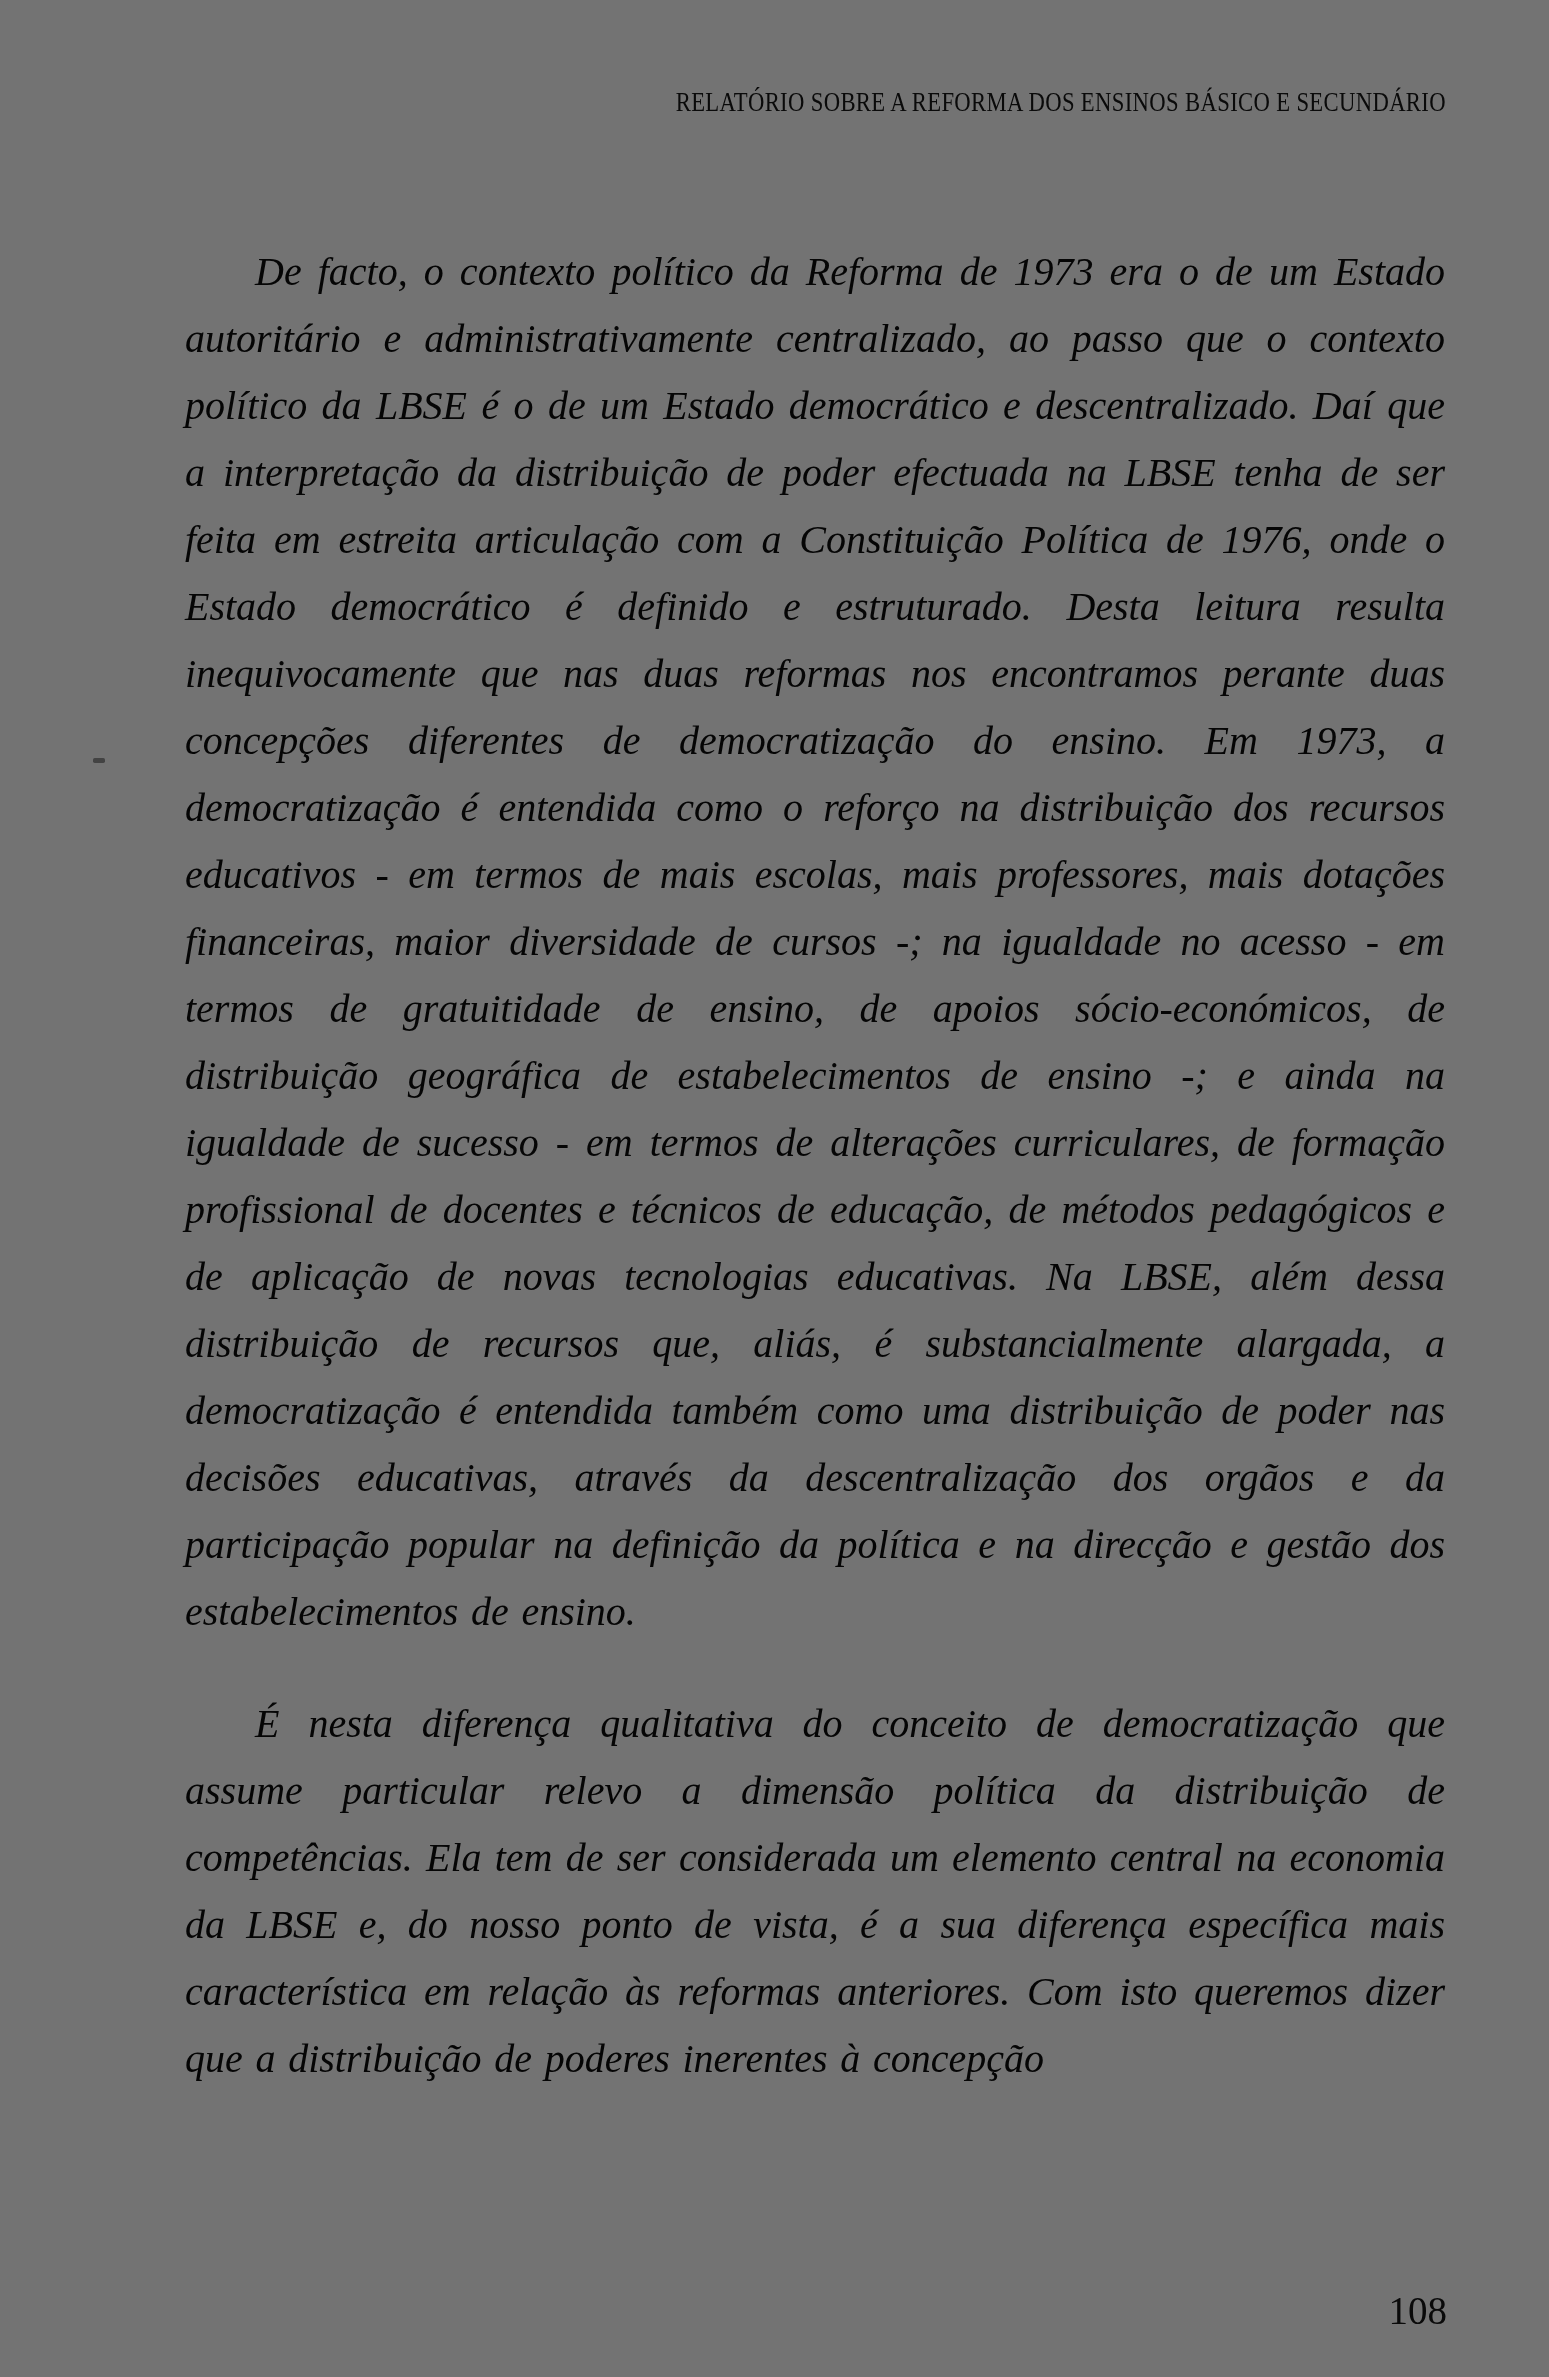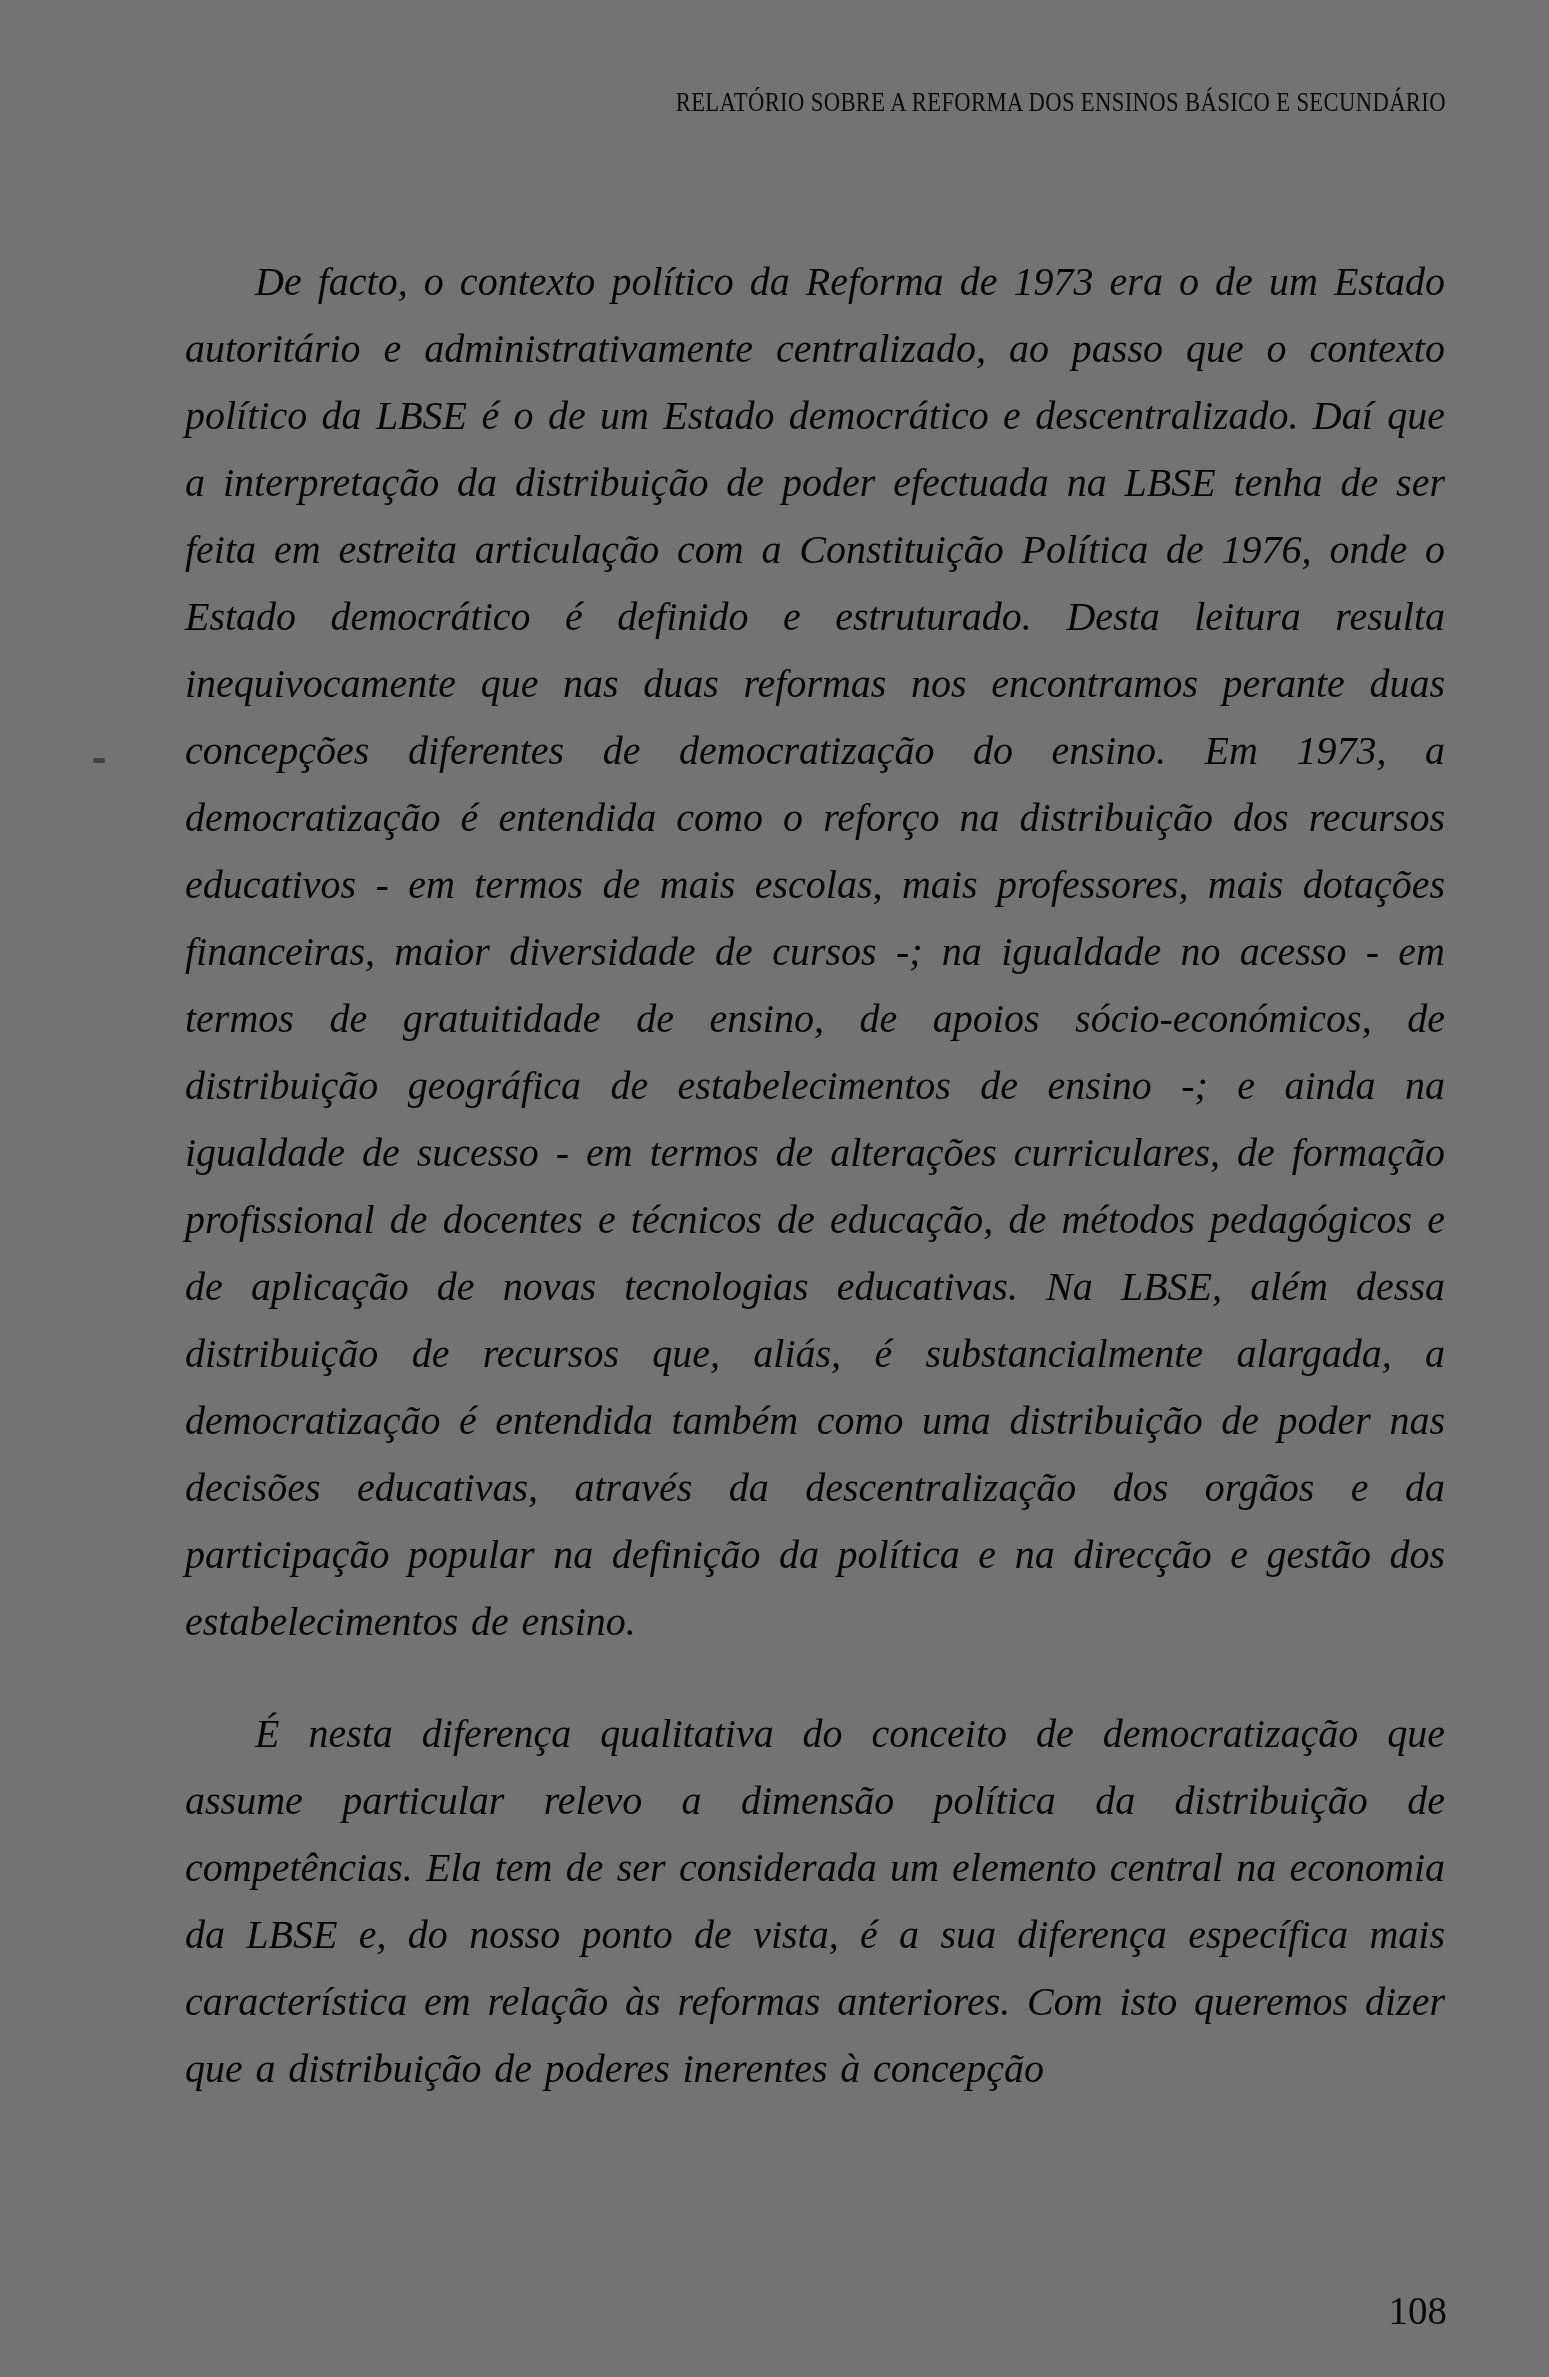--- a/index.html
+++ b/index.html
@@ -24,21 +24,21 @@
     font-weight: 400;
     letter-spacing: 0.4px;
     white-space: nowrap;
     transform: scaleX(0.84);
     transform-origin: 100% 50%;
     color: #0a0a0a;
   }
   .body-text {
     position: absolute;
     left: 185px;
-    top: 248px;
+    top: 238px;
     width: 1260px;
     font-style: italic;
     font-size: 40px;
     line-height: 67px;
     text-align: justify;
     word-spacing: 2.7px;
     color: #050505;
   }
   .para {
     margin: 0;

